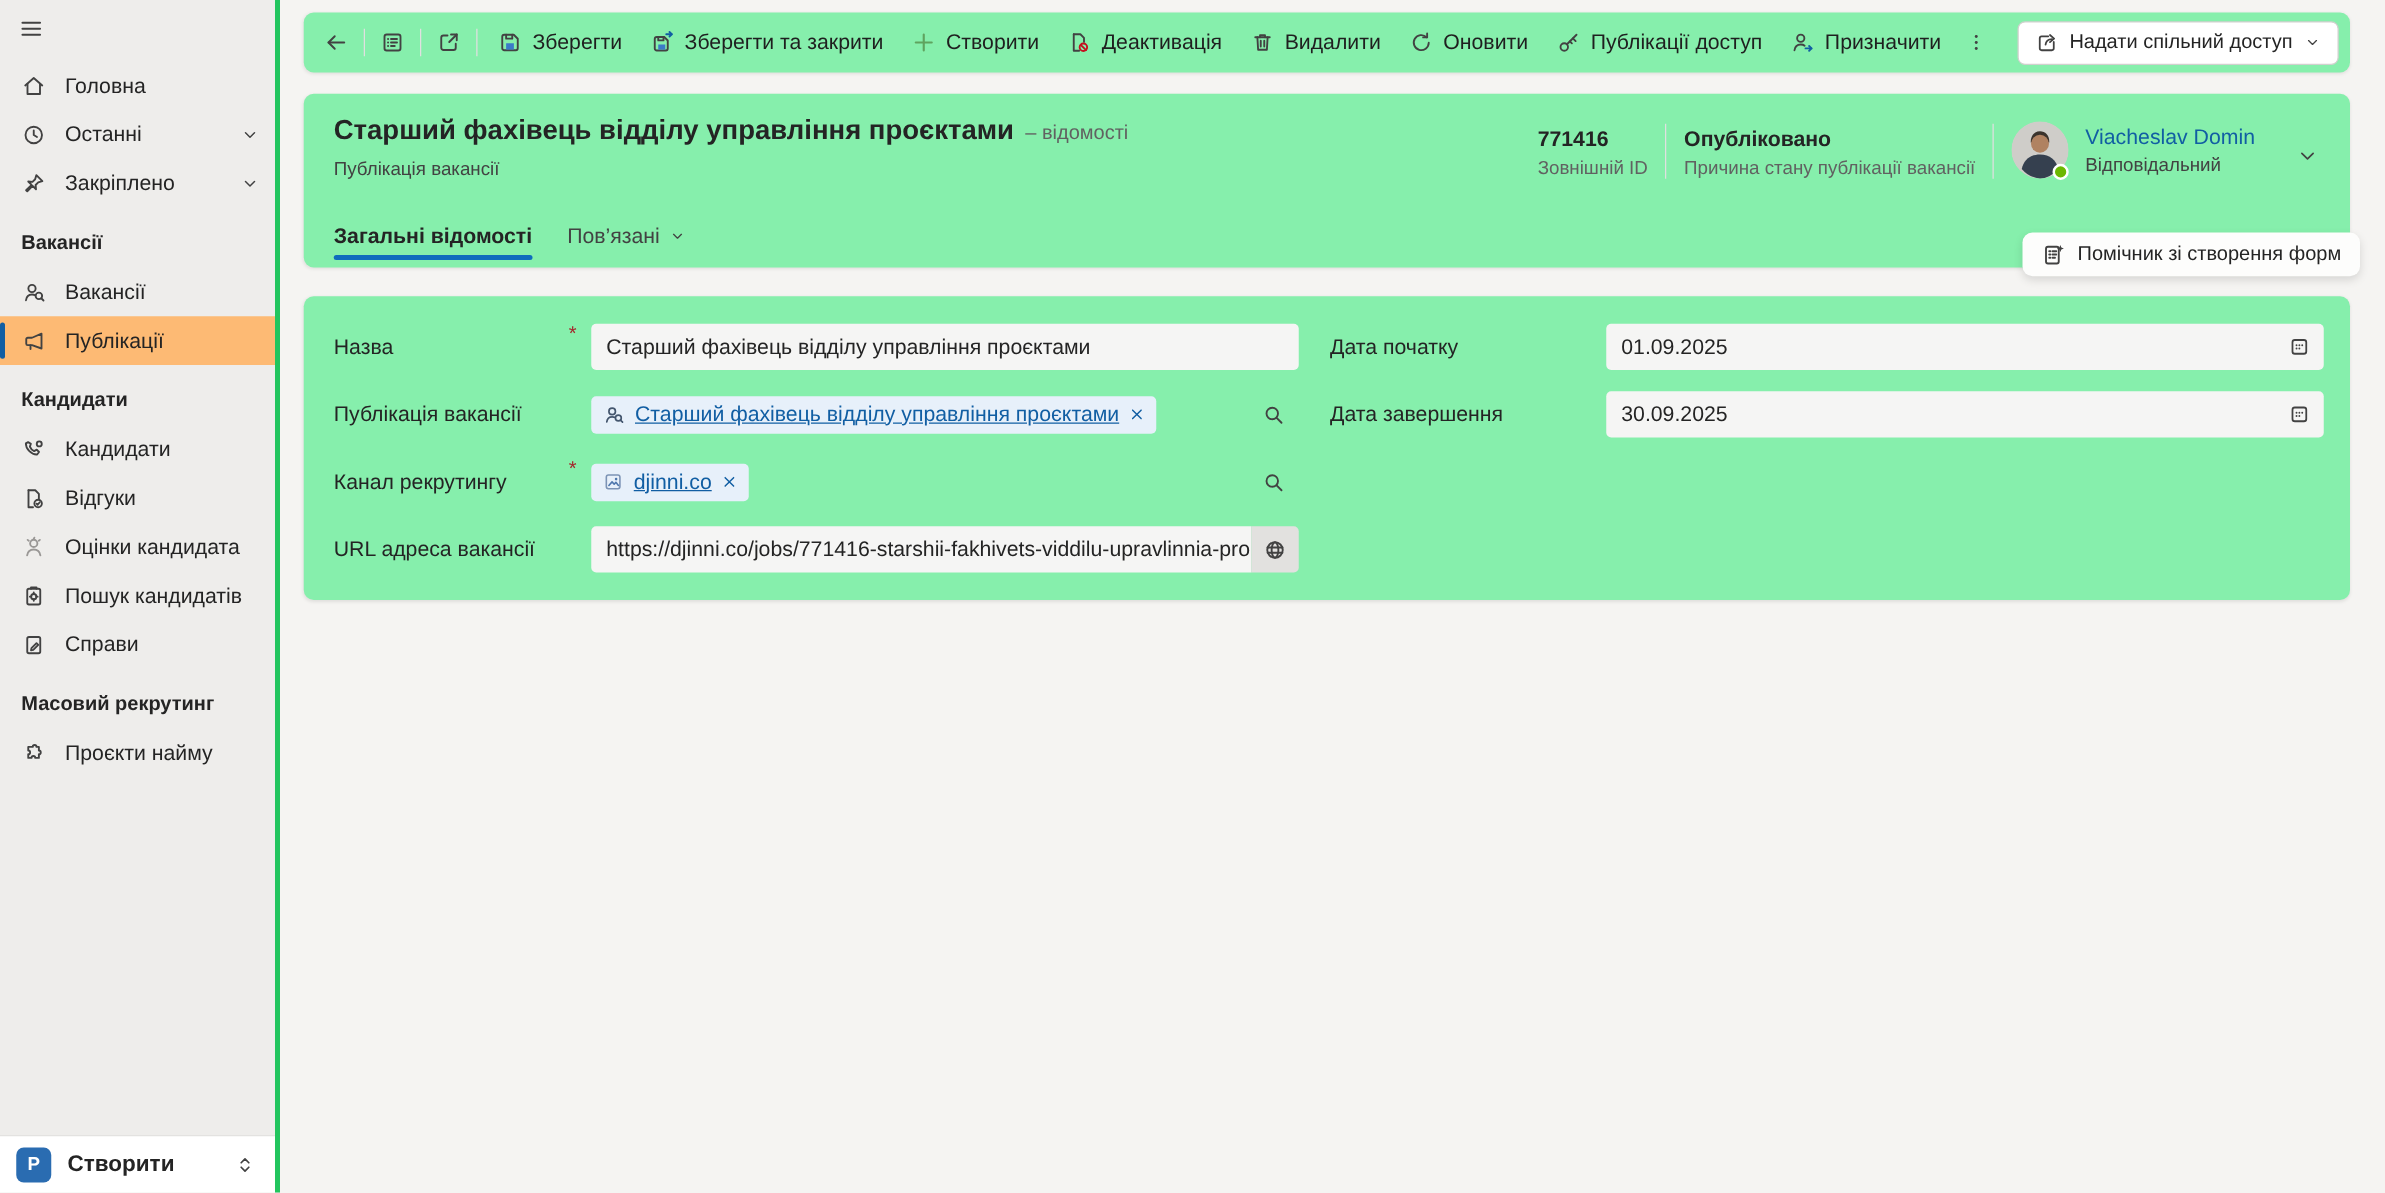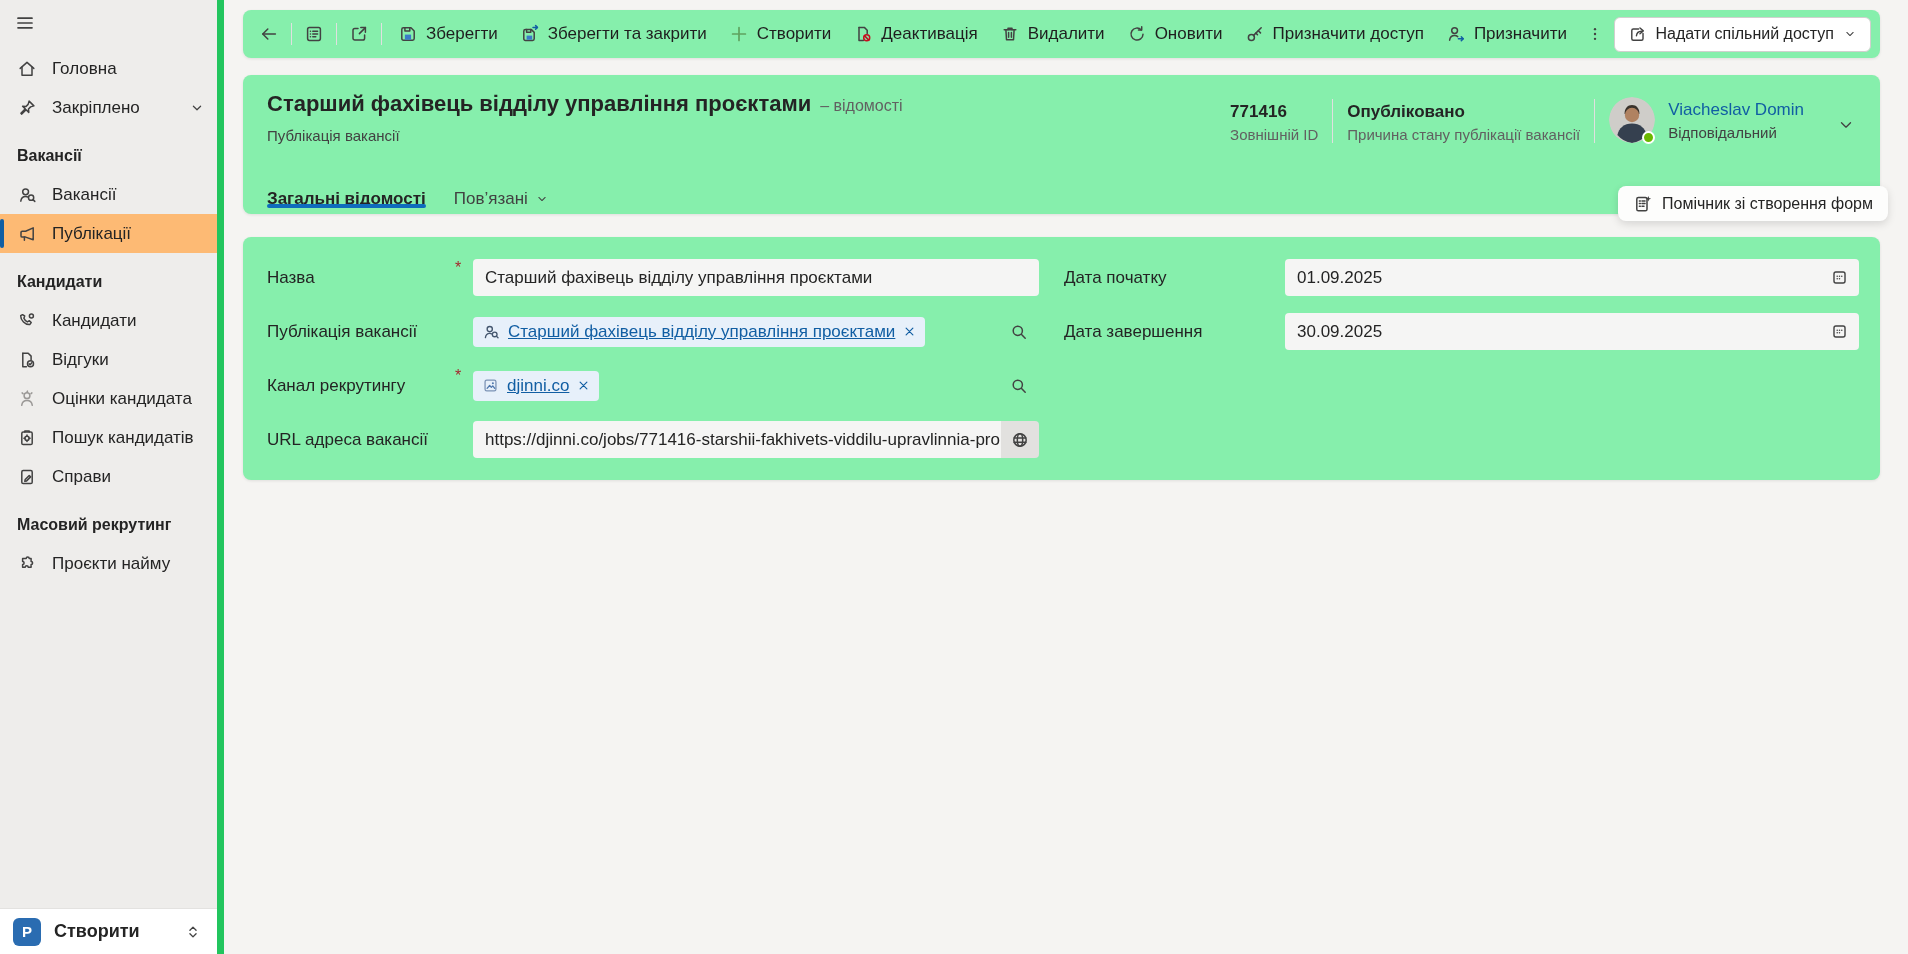--- a/index.html
+++ b/index.html
@@ -4,21 +4,21 @@
 <style>
   html,body{margin:0;padding:0;width:1908px;height:954px;overflow:hidden;
     background:#f5f4f2;color:#242424;
     font-family:"Liberation Sans","DejaVu Sans",sans-serif;}
   *{box-sizing:border-box}
   svg{display:block}
   .stroke{fill:none;stroke:#424242;stroke-width:1.5;stroke-linecap:round;stroke-linejoin:round}
 
   
   .sidebar{position:absolute;left:0;top:0;width:224px;height:954px;background:#eeedeb;
-    border-right:7px solid #22c55e;display:flex;flex-direction:column}
+    border-right:4px solid #22c55e;display:flex;flex-direction:column}
   .hamburger{width:36px;height:36px;margin:5px 0 2px 7px;display:flex;align-items:center;
     justify-content:center;border-radius:4px;cursor:pointer}
   .nav{flex:1;overflow:hidden;padding-top:6px}
   .nav-item{display:flex;align-items:center;height:39px;padding:0 12px 0 17px;gap:15px;
     font-size:17px;cursor:pointer;position:relative;white-space:nowrap}
   .nav-item .chev{margin-left:auto;color:#616161}
   .nav-item.selected{background:#fdba74}
   .nav-item.selected::before{content:"";position:absolute;left:0;top:5px;bottom:5px;width:4px;
     border-radius:2px;background:#115EA3}
   .nav-section{font-size:16px;font-weight:700;padding:20px 0 10px 17px;white-space:nowrap}
@@ -44,21 +44,21 @@
     padding:0 13px;border:1px solid #d1d0ce;border-radius:6px;background:#fff;font-size:16px;
     cursor:pointer;white-space:nowrap;flex:none}
 
   
   .header-card{left:19px;top:75px;width:1637px;height:139px}
   .title-row{position:absolute;left:24px;top:16px;display:flex;align-items:baseline;gap:9px;white-space:nowrap}
   .page-title{font-size:22px;font-weight:700}
   .save-status{font-size:16px;color:#616161}
   .entity-type{position:absolute;left:24px;top:52px;font-size:15px;color:#424242}
   .tabs{position:absolute;left:24px;bottom:0;display:flex;align-items:flex-end;gap:28px}
-  .tab{font-size:17px;padding-bottom:5px;cursor:pointer;position:relative;white-space:nowrap}
+  .tab{font-size:17px;padding-bottom:15px;cursor:pointer;position:relative;white-space:nowrap}
   .tab.active{font-weight:700}
   .tab.active::after{content:"";position:absolute;left:0;right:0;bottom:6px;height:4px;
     border-radius:2px;background:#0f6cbd}
   .tab.related{color:#424242;display:flex;align-items:center;gap:7px}
   .head-meta{position:absolute;right:16px;top:22px;display:flex;align-items:flex-end;gap:14px}
   .meta-col{display:flex;flex-direction:column;gap:4px;white-space:nowrap}
   .meta-value{font-size:17px;font-weight:700}
   .meta-label{font-size:15px;color:#616161}
   .meta-div{width:1px;height:44px;background:#e0e0e0}
   .owner{display:flex;align-items:center;gap:13px}
@@ -114,20 +114,34 @@
           <svg width="20" height="20" viewBox="0 0 20 20" class="stroke">
             <path d="M3.2 9.4 10 3.4l6.8 6"></path>
             <path d="M5 8.2V16.2h10V8.2"></path>
           </svg>
         </span>
       <span>Головна</span>
     </div>
     <div class="nav-item">
       <span>
           <svg width="20" height="20" viewBox="0 0 20 20" class="stroke">
+            <circle cx="10" cy="10" r="6.6"></circle>
+            <path d="M10 6.3V10l2.6 1.6"></path>
+          </svg>
+        </span>
+      <span>Останні</span>
+      <span class="chev">
+          <svg width="16" height="16" viewBox="0 0 20 20" class="stroke">
+            <path d="m5.5 7.8 4.5 4.4 4.5-4.4"></path>
+          </svg>
+        </span>
+    </div>
+    <div class="nav-item">
+      <span>
+          <svg width="20" height="20" viewBox="0 0 20 20" class="stroke">
             <path d="m12.1 3.1 4.8 4.8-3.3 1-2.1 2.1.3 3.4-2.7-2.7-4.3 4.4-.9-.9 4.4-4.3L5.6 8.2l3.4.3 2.1-2.1z"></path>
           </svg>
         </span>
       <span>Закріплено</span>
       <span class="chev">
           <svg width="16" height="16" viewBox="0 0 20 20" class="stroke">
             <path d="m5.5 7.8 4.5 4.4 4.5-4.4"></path>
           </svg>
         </span>
     </div>
@@ -326,21 +340,21 @@
     </div>
     <div class="tbtn">
       <span>
           <svg width="20" height="20" viewBox="0 0 20 20" class="stroke">
             <circle cx="6.4" cy="13.6" r="3"></circle>
             <path d="m8.6 11.4 7.6-7.6"></path>
             <path d="m13.3 6.7 2.2 2.2"></path>
             <path d="M10.9 9.1 12.5 10.7"></path>
           </svg>
         </span>
-      <span>Призначити доступ</span>
+      <span>Публікації доступ</span>
     </div>
     <div class="tbtn">
       <span>
           <svg width="20" height="20" viewBox="0 0 20 20">
             <circle cx="8.6" cy="6.6" r="2.9" class="stroke"></circle>
             <path d="M3.6 16.2c.4-3 2.4-4.6 5-4.6 1.2 0 2.3.3 3.1 1" class="stroke"></path>
             <path d="M12.4 14.7h4.8" class="stroke" style="stroke:#115EA3"></path>
             <path d="m15.3 12.8 1.9 1.9-1.9 1.9" class="stroke" style="stroke:#115EA3"></path>
           </svg>
         </span>

